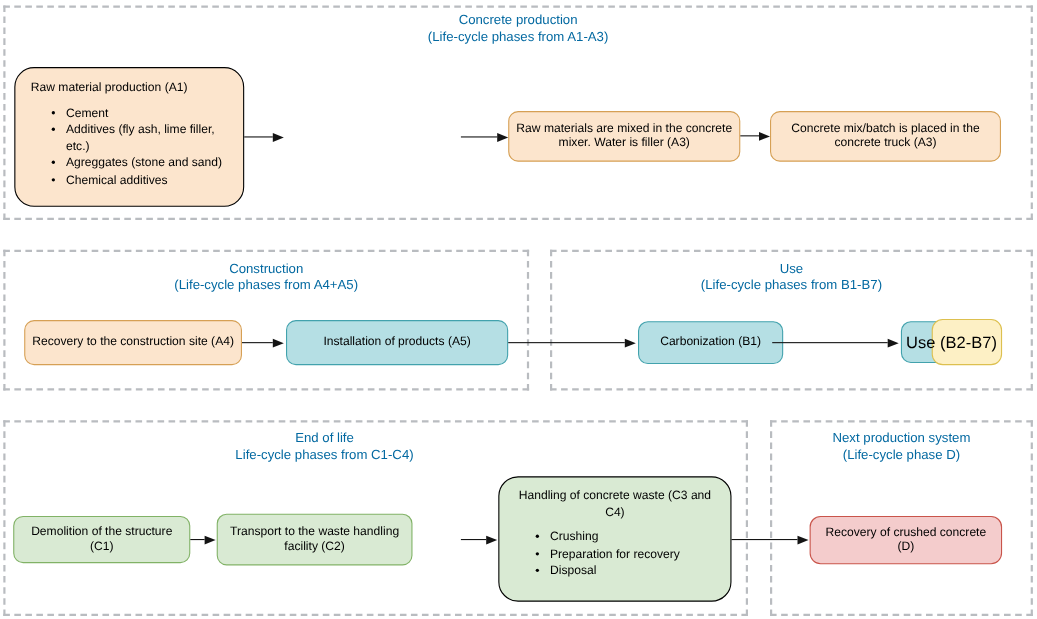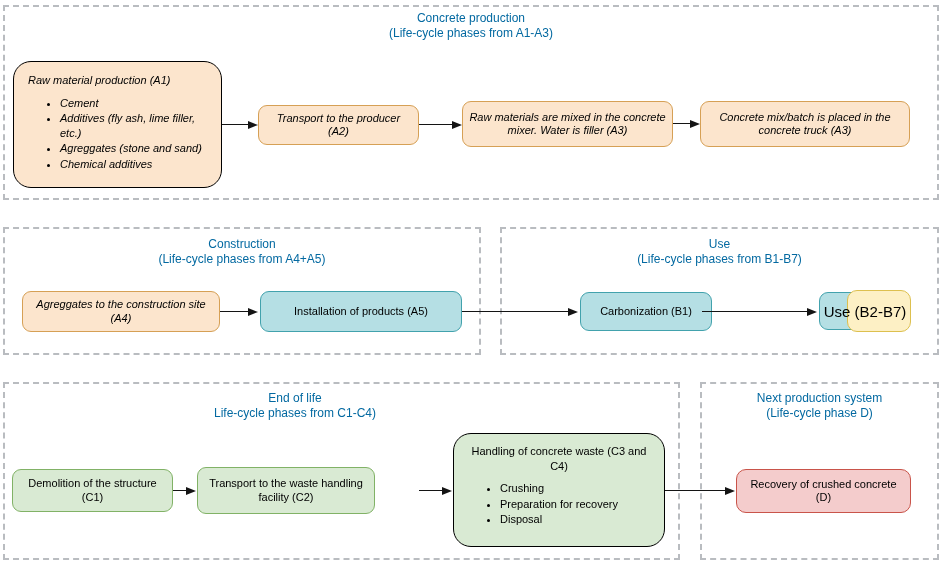--- a/index.html
+++ b/index.html
@@ -10,21 +10,21 @@
 
   .panel { position: absolute; border: 2px dashed #b9bcc0; }
 
   .panel-title { position: absolute; text-align: center; font-size: 12px; line-height: 15px; color: #0369a1; }
 
   .node {
     position: absolute; display: flex; align-items: center; justify-content: center;
     text-align: center; font-size: 11px; line-height: 13.5px;
     border: 1.5px solid; border-radius: 9px; padding: 2px 6px;
   }
-  .peach { background: var(--peach-fill, #fce5cd); border-color: var(--peach-border, #d6a055); font-style: italic; }
+  .peach { background: var(--peach-fill, #fce5cd); border-color: var(--peach-border, #d6a055); }
   .teal  { background: var(--teal-fill, #b5dfe4);  border-color: var(--teal-border, #42a2ad); }
   .green { background: var(--green-fill, #d9ead3); border-color: var(--green-border, #81b266); }
   .red   { background: var(--red-fill, #f4cccc);   border-color: var(--red-border, #c9544a); }
 
   .bignode {
     position: absolute; font-size: 11px; line-height: 14.5px;
     border: 1.5px solid; border-radius: 18px;
   }
   .bignode .bn-title { padding: 11px 10px 0 14px; text-align: left; }
   .bignode.center-title .bn-title { text-align: center; padding: 10px 14px 0; }
@@ -89,38 +89,35 @@
   <div class="bignode peach" style="left:13px;top:61px;width:209px;height:127px;">
     <div class="bn-title">Raw material production (A1)</div>
     <ul>
       <li>Cement</li>
       <li>Additives (fly ash, lime filler, etc.)</li>
       <li>Agreggates (stone and sand)</li>
       <li>Chemical additives</li>
     </ul>
   </div>
 
-  <div class="node peach" style="left:258px;top:105px;width:161px;height:40px;">
-    <span>Transport to the producer (A2)</span>
-  </div>
 
   <div class="node peach" style="left:462px;top:101px;width:211px;height:46px;">
     <span>Raw materials are mixed in the concrete mixer. Water is filler (A3)</span>
   </div>
 
   <div class="node peach" style="left:700px;top:101px;width:210px;height:46px;">
     <span>Concrete mix/batch is placed in the concrete truck (A3)</span>
   </div>
 
   <div class="arrow" style="left:222px;top:124px;width:26px;"></div>
   <div class="arrow" style="left:419px;top:124px;width:33px;"></div>
   <div class="arrow" style="left:673px;top:123px;width:17px;"></div>
 
   <div class="node peach" style="left:22px;top:291px;width:198px;height:41px;">
-    <span>Agreggates to the construction site (A4)</span>
+    <span>Recovery to the construction site (A4)</span>
   </div>
 
   <div class="node teal" style="left:260px;top:291px;width:202px;height:41px;">
     <span>Installation of products (A5)</span>
   </div>
 
   <div class="node teal" style="left:580px;top:292px;width:132px;height:39px;">
     <span>Carbonization (B1)</span>
   </div>
 

